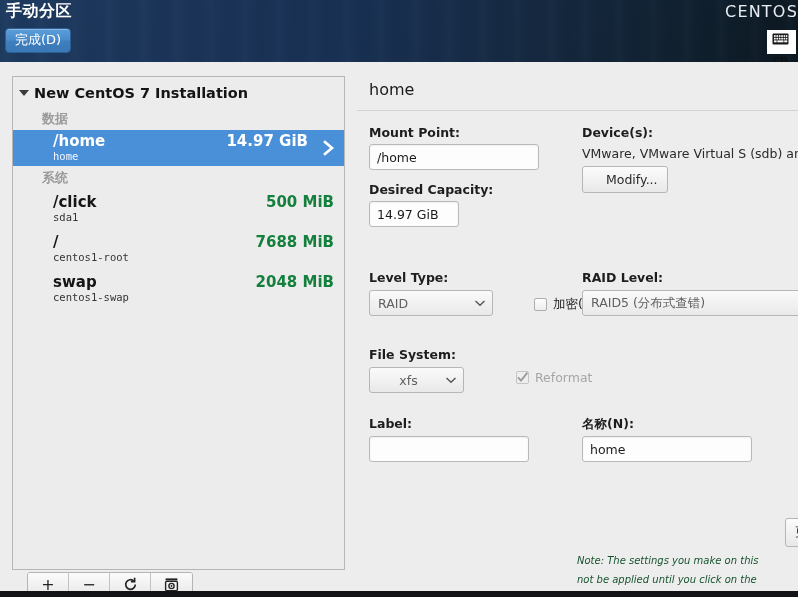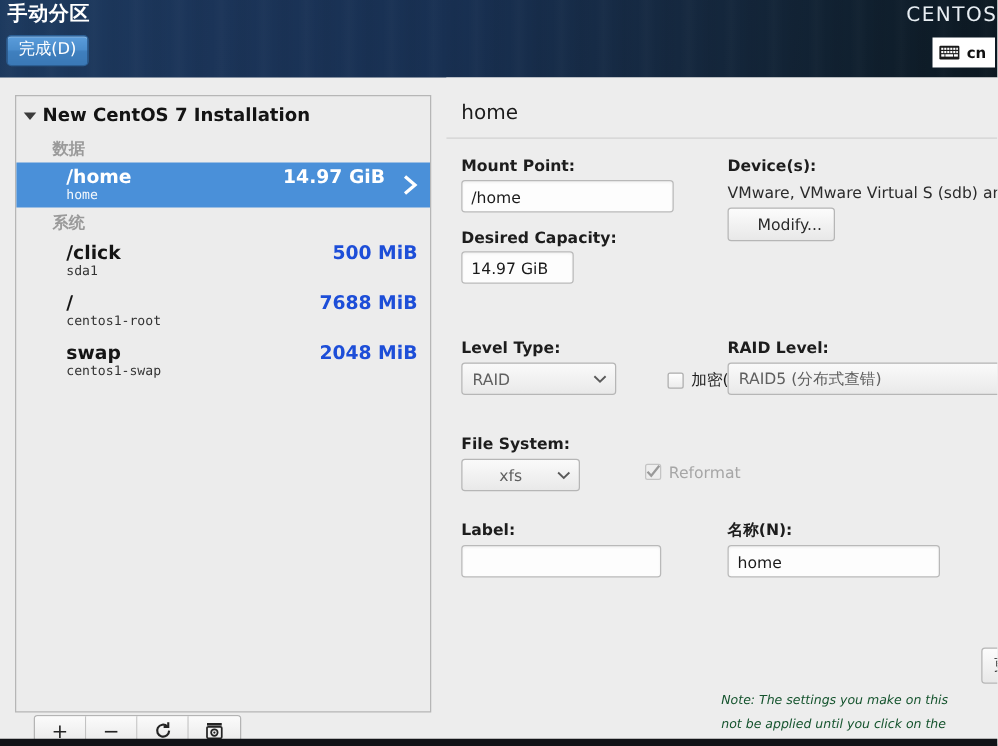--- a/index.html
+++ b/index.html
@@ -48,20 +48,21 @@
     font-size: 16px; color: #e8eef3; letter-spacing: 1.2px;
     white-space: nowrap;
   }
   .kbd-indicator {
     position: absolute; right: 2px; top: 30px;
     height: 24px;
     background: #ffffff;
     display: flex; align-items: center; gap: 5px;
     padding: 0 7px 0 5px;
     cursor: pointer;
+    flex-direction: column;
   }
   .kbd-glyph { display: block; }
   .kbd-lang { font-size: 12px; font-weight: bold; color: #111; line-height: 1; }
 
   
   .left-panel {
     position: absolute; left: 12px; top: 76px;
     width: 333px; height: 494px;
     background: #ececec;
     border: 1px solid #b6b6b6;
@@ -89,21 +90,21 @@
     cursor: pointer;
   }
   .part-row.selected { background: #4a90d9; }
   .part-main { display: flex; align-items: baseline; }
   .part-name {
     font-size: 15px; font-weight: bold; color: #151515;
     flex: 0 0 auto;
   }
   .part-size {
     margin-left: auto;
-    font-size: 15px; font-weight: bold; color: #1d4ed8;
+    font-size: 15px; font-weight: bold; color: #15803d;
     white-space: nowrap;
   }
   .part-sub {
     font-size: 10.5px; color: #333;
     font-family: "DejaVu Sans Mono", "Liberation Mono", monospace;
     margin-top: 0px;
   }
   .part-row.selected .part-name,
   .part-row.selected .part-size { color: #ffffff; }
   .part-row.selected .part-sub { color: #f2f7fc; }

